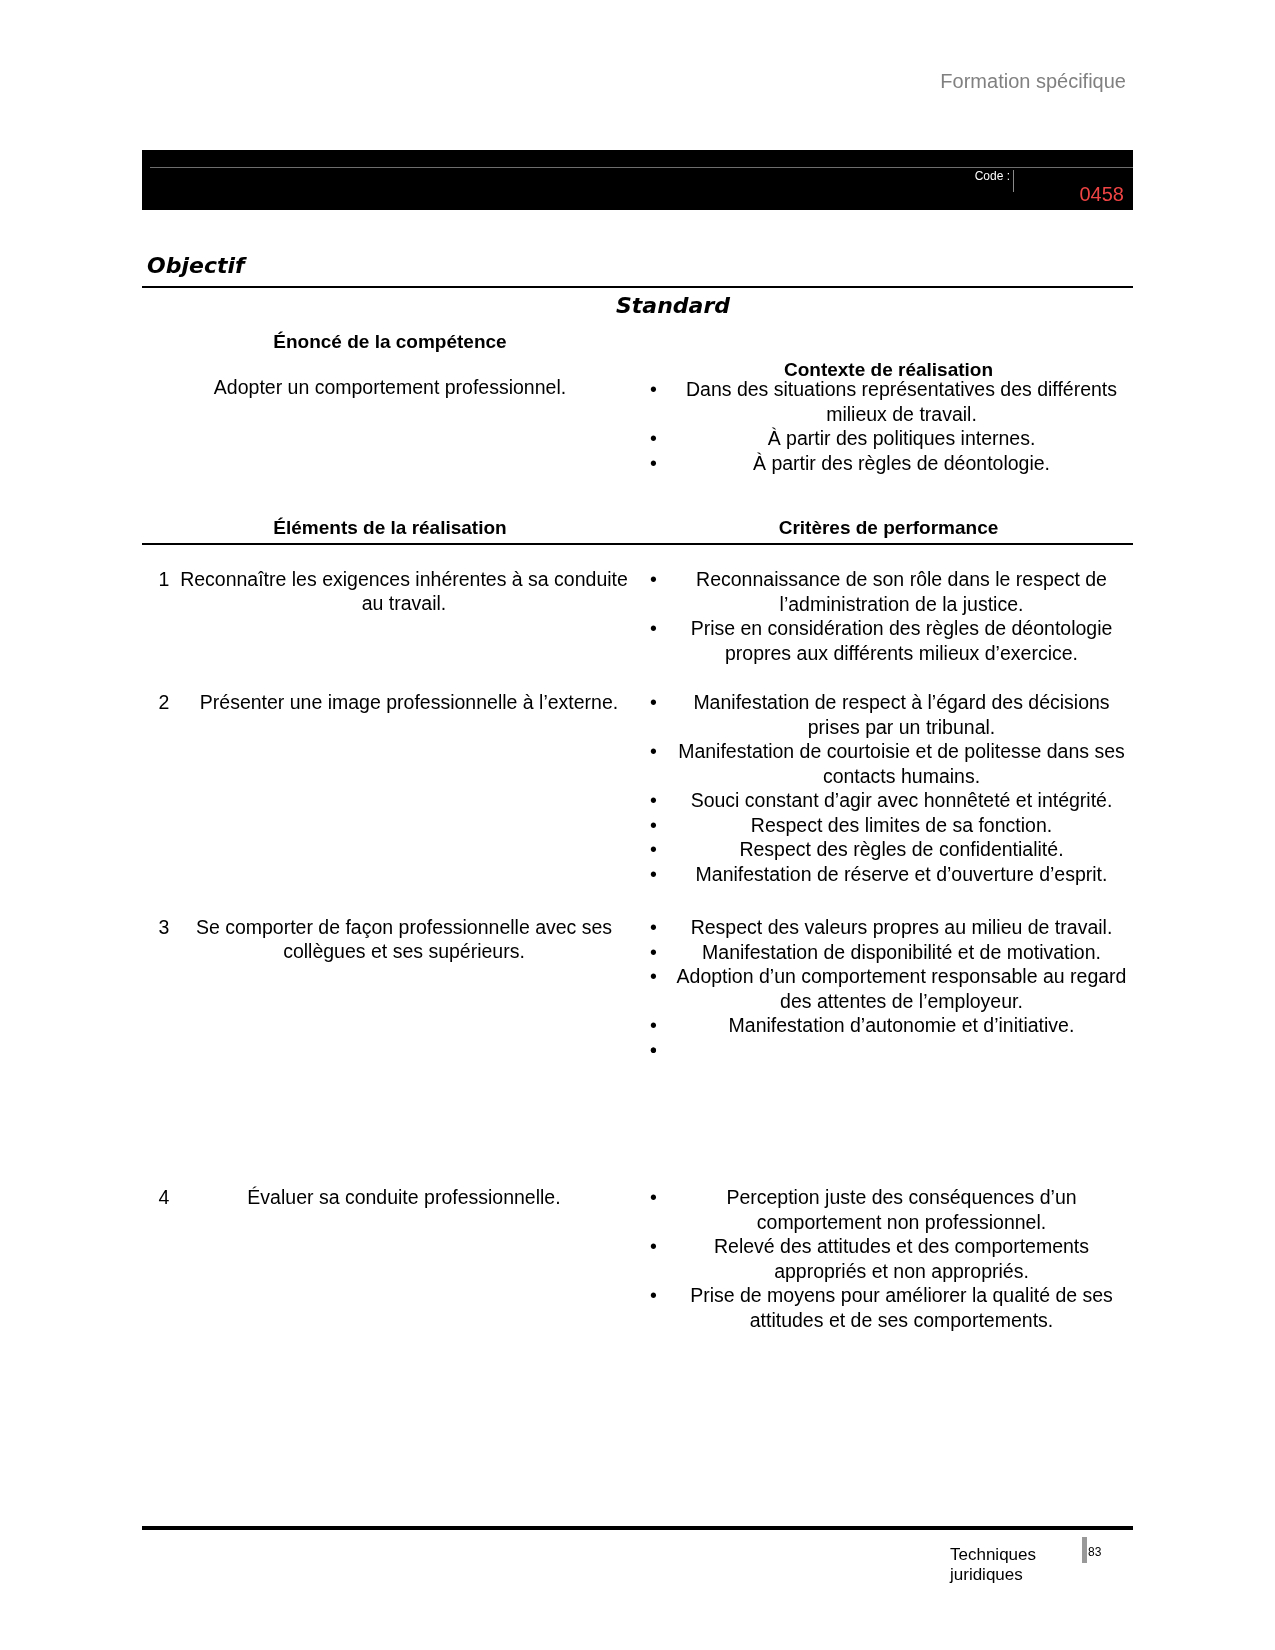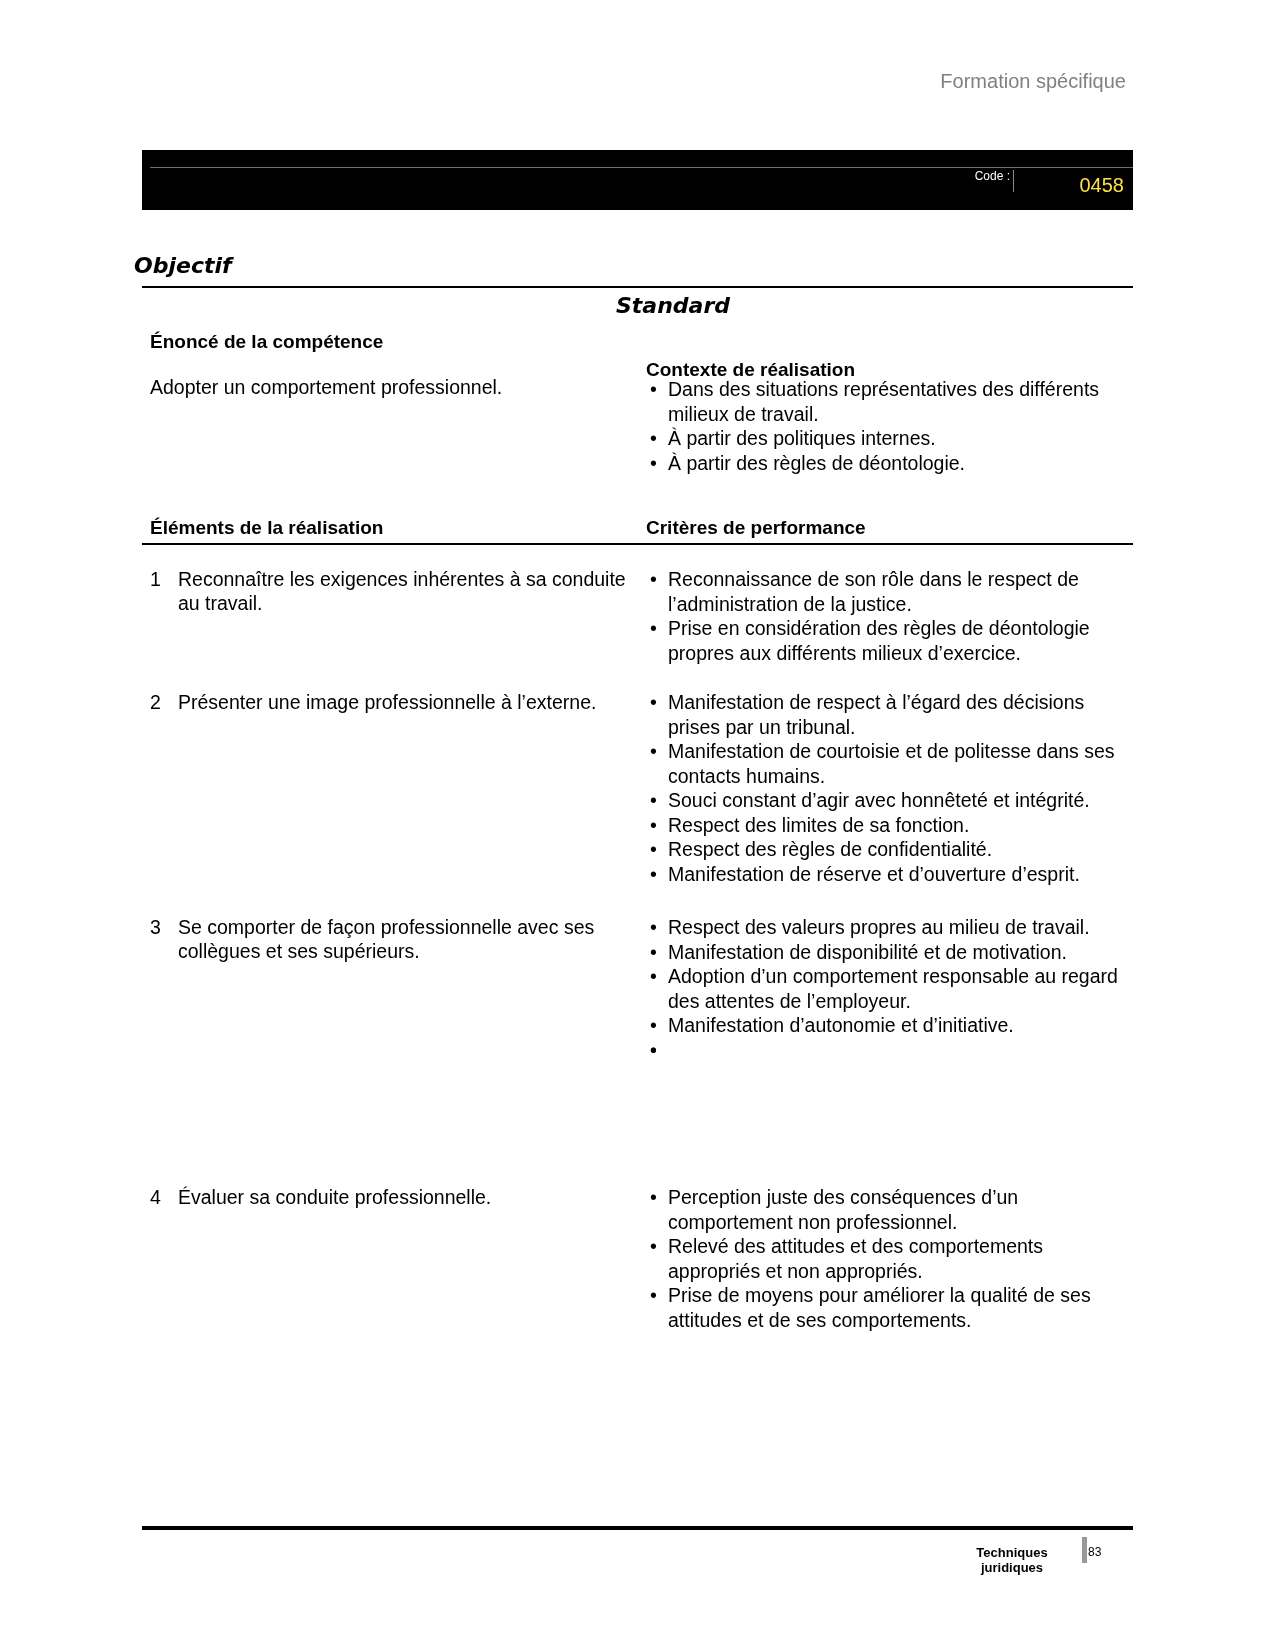--- a/index.html
+++ b/index.html
@@ -1,62 +1,62 @@
 <!DOCTYPE html>
 <html><head>
 <meta charset="utf-8">
 <style>
   html, body { margin: 0; padding: 0; background: #ffffff; }
   body { width: 1275px; height: 1650px; position: relative; overflow: hidden;
          font-family: "Liberation Sans", sans-serif; color: #000; }
-  .abs { position: absolute; }
+  .abs { position: absolute; text-align: center; }
   .running-head { right: 149px; top: 70px; font-size: 20px; color: #808080; }
   .code-bar { left: 142px; top: 150px; width: 991px; height: 60px; background: #000; }
   .code-bar .inner-line { position: absolute; left: 8px; right: 0; top: 17px; height: 1px; background: #6e6e6e; }
   .code-bar .label { position: absolute; right: 123px; top: 19px; font-size: 12px; color: #fff; }
   .code-bar .sep { position: absolute; right: 119px; top: 20px; width: 1px; height: 22px; background: #8a8a8a; }
   .code-bar .value-line { position: absolute; right: 9px; top: 17px; width: 95px; height: 1px; background: #6e6e6e; }
-  .code-bar .value { position: absolute; right: 9px; top: 24px; font-size: 20px; color: #fde047; }
+  .code-bar .value { position: absolute; right: 9px; top: 33px; font-size: 20px; color: #ef4444; }
 
   .section-title { font-family: "DejaVu Sans", sans-serif; font-weight: bold; font-style: italic; font-size: 22px; top: 253px; }
   .rule-thick { left: 142px; width: 991px; height: 2px; background: #000; }
   .rule-thin { left: 142px; width: 991px; height: 2px; background: #000; }
 
   .subhead { font-weight: bold; font-size: 19px; }
   .body-text { font-size: 19.5px; line-height: 24px; }
   .left-col { left: 150px; width: 480px; }
   .right-col { left: 650px; width: 485px; }
 
   ul.bullets { list-style: none; margin: 0; padding: 0; }
   ul.bullets li { position: relative; padding-left: 18px; font-size: 19.5px; line-height: 24.5px; }
   ul.bullets li .dot { position: absolute; left: 0; top: 0; }
 
   .element { display: flex; font-size: 19.5px; line-height: 24px; }
   .element .num { width: 28px; flex: 0 0 28px; }
   .element .txt { flex: 1; }
 
   .footer-rule { left: 142px; top: 1526px; width: 991px; height: 4px; background: #000; }
-  .footer-title { left: 950px; top: 1545px; font-size: 13px; color: #000; width: 124px; text-align: center; font-weight: bold; }
+  .footer-title { left: 950px; top: 1545px; font-size: 17px; color: #000; width: 124px; text-align: left; }
   .footer-bar { left: 1082px; top: 1537px; width: 5px; height: 26px; background: #999; }
   .footer-page { left: 1088px; top: 1545px; font-size: 12px; }
 </style>
 </head>
 <body>
 
 <div class="abs running-head">Formation spécifique</div>
 
 <div class="abs code-bar">
   <div class="inner-line"></div>
   <span class="label">Code :</span>
   <div class="sep"></div>
   <div class="value-line"></div>
   <span class="value">0458</span>
 </div>
 
-<div class="abs section-title" style="left:134px;">Objectif</div>
+<div class="abs section-title" style="left:147px;">Objectif</div>
 <div class="abs section-title" style="left:616px;margin-top:40px;">Standard</div>
 <div class="abs rule-thick" style="top:286px;"></div>
 
 <div class="abs subhead left-col" style="top:331px;">Énoncé de la compétence</div>
 <div class="abs subhead right-col" style="top:331px; left:646px;margin-top:28px;">Contexte de réalisation</div>
 
 <div class="abs body-text left-col" style="top:375px;">Adopter un comportement professionnel.</div>
 
 <ul class="abs bullets right-col" style="top:377px;">
   <li><span class="dot">•</span><span>Dans des situations représentatives des différents milieux de travail.</span></li>

